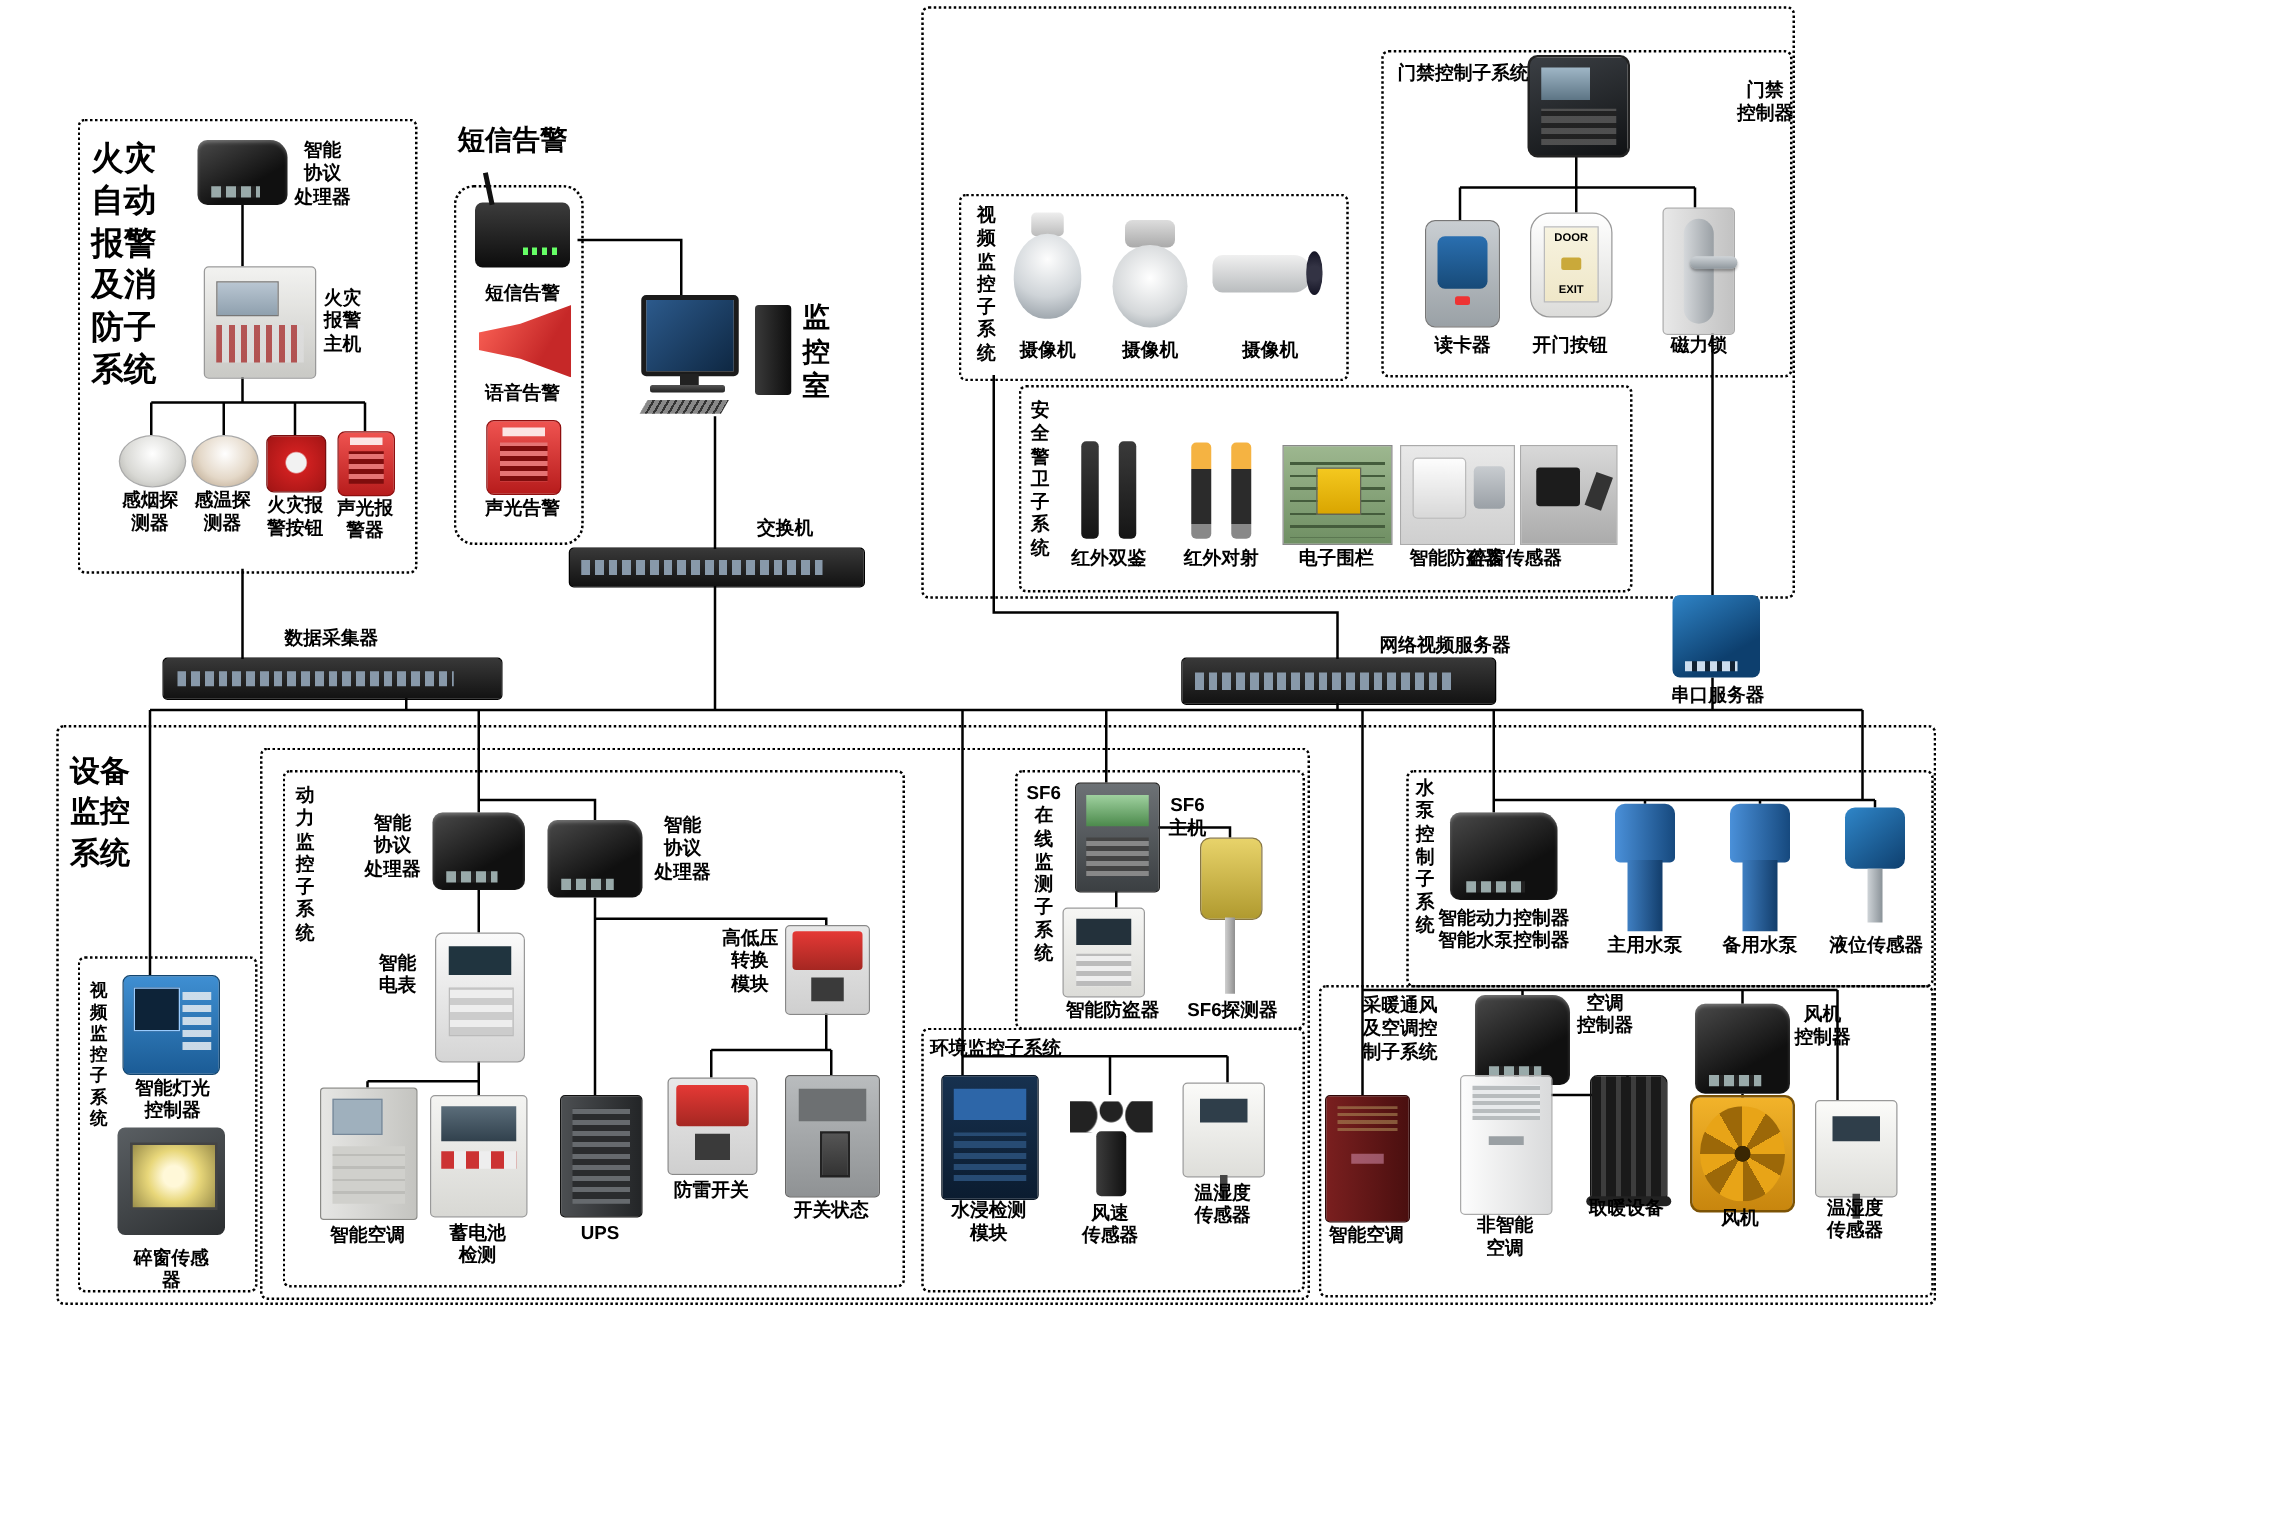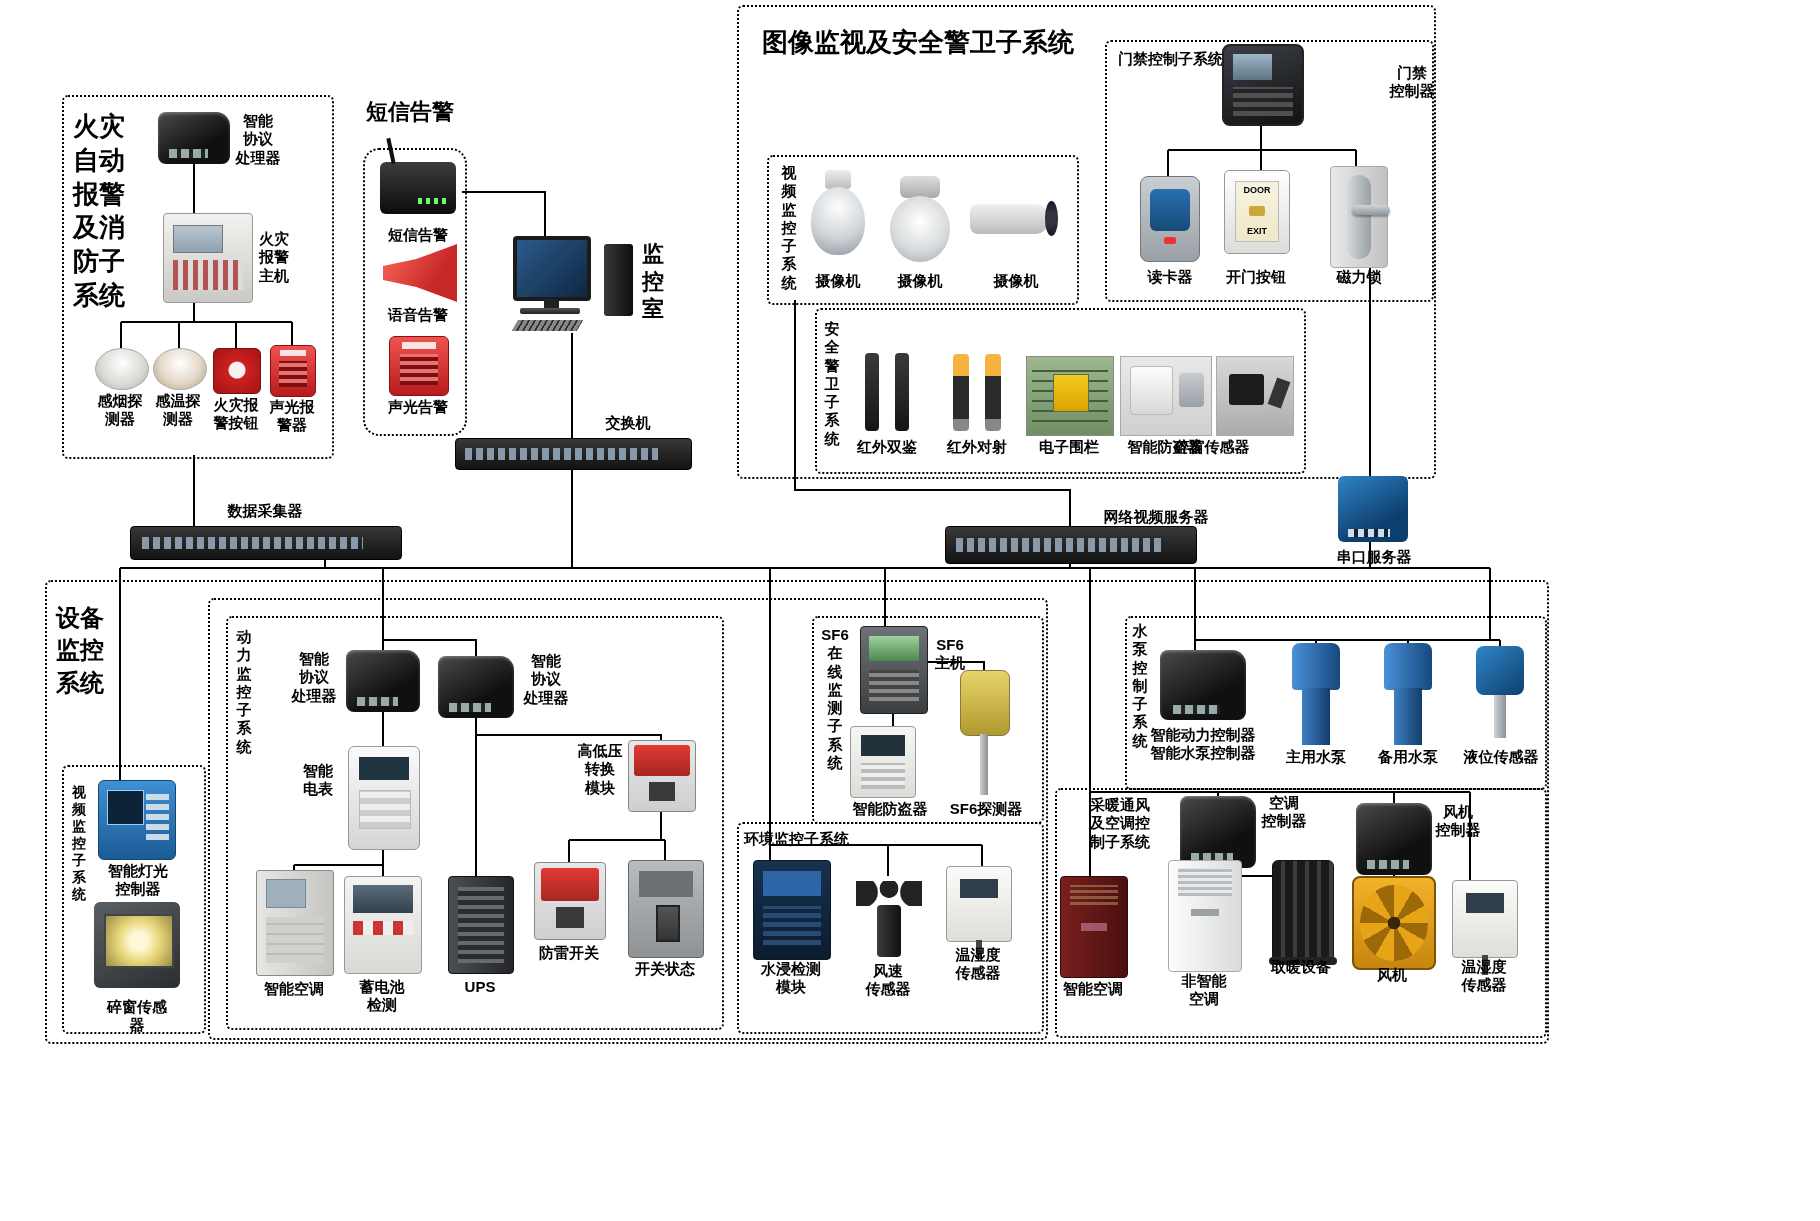--- a/index.html
+++ b/index.html
@@ -46,21 +46,21 @@
   .camptz::before{content:"";position:absolute;left:20%;top:0;width:60%;height:24%;background:linear-gradient(#ddd,#aaa);border-radius:6px;}
   .camptz::after{content:"";position:absolute;left:6%;top:22%;width:88%;height:74%;background:radial-gradient(circle at 50% 40%,#fff,#d5d8da 60%,#97a0a6);border-radius:50%;}
   .cambul::before{content:"";position:absolute;left:0;top:20%;width:86%;height:44%;background:linear-gradient(#f0f0f0,#b9bcbe);border-radius:8px 14px 14px 8px;}
   .cambul::after{content:"";position:absolute;right:4%;top:16%;width:15%;height:52%;background:radial-gradient(circle,#334 30%,#112);border-radius:50%;}
   .fpdev{background:linear-gradient(160deg,#3b3f44,#101214);border-radius:8px;border:2px solid #222;}
   .fpdev::before{content:"";position:absolute;left:12%;top:10%;width:50%;height:34%;background:linear-gradient(#9fb6c6,#5d7585);}
   .fpdev::after{content:"";position:absolute;left:12%;top:52%;width:76%;height:38%;background:repeating-linear-gradient(0deg,#555 0 5px,#222 5px 9px);opacity:.9;}
   .reader{background:linear-gradient(#c9ced2,#9aa1a6);border-radius:8px;border:1px solid #777;}
   .reader::before{content:"";position:absolute;left:16%;top:14%;width:68%;height:50%;background:linear-gradient(#2a6fb0,#174a78);border-radius:6px;}
   .reader::after{content:"";position:absolute;left:40%;top:72%;width:20%;height:8%;background:#e33;border-radius:2px;}
-  .exitbtn{background:linear-gradient(#fff,#dcdcda);border:1px solid #999;border-radius:5px;}
+  .exitbtn{background:linear-gradient(#fff,#dcdcda);border:1px solid #999;border-radius:16px;}
   .exitbtn .inner{position:absolute;left:16%;top:12%;width:68%;height:74%;background:linear-gradient(#f7f3e0,#efe7c8);border:1px solid #bbb;
                   display:flex;flex-direction:column;align-items:center;justify-content:space-between;font:700 9px/1 "Liberation Sans",sans-serif;padding:4px 0;box-sizing:border-box;}
   .exitbtn .key{width:16px;height:10px;background:#caa93a;border-radius:2px;}
   .maglock{background:linear-gradient(90deg,#e8e8e8,#c2c2c2);border-radius:4px;border:1px solid #aaa;}
   .maglock::before{content:"";position:absolute;left:28%;top:8%;width:44%;height:84%;background:linear-gradient(90deg,#d5d8db,#9aa0a5);border-radius:20px;}
   .maglock::after{content:"";position:absolute;left:38%;top:38%;width:68%;height:10%;background:linear-gradient(#cfd4d8,#8f979d);border-radius:6px;box-shadow:0 2px 2px rgba(0,0,0,.3);}
   .irdual::before,.irdual::after{content:"";position:absolute;top:4%;width:22%;height:92%;background:linear-gradient(#3a3a3a,#151515);border-radius:4px;}
   .irdual::before{left:16%;}.irdual::after{right:16%;}
   .irbeam::before,.irbeam::after{content:"";position:absolute;top:2%;width:24%;height:94%;background:linear-gradient(#f5b342 0 28%,#2b2b2b 28% 85%,#888 85%);border-radius:4px;}
   .irbeam::before{left:14%;}.irbeam::after{right:14%;}
@@ -209,21 +209,20 @@
     <span class="base"></span>
     <span class="tower"></span>
     <span class="kb"></span>
   </div>
   <div class="lbl t22" style="left:640px;top:240px;width:26px">监
 控
 室</div>
   <div class="lbl" style="left:598px;top:414px;width:60px">交换机</div>
   <div class="dev nsw" style="left:455px;top:438px;width:235px;height:30px"></div>
 
-  <div class="lbl t26" style="left:762px;top:26px;width:420px;text-align:left">图像监视及安全警卫子系统</div>
   <div class="lbl" style="left:779px;top:164px;width:20px">视
 频
 监
 控
 子
 系
 统</div>
   <div class="dev camdome" style="left:806px;top:170px;width:64px;height:94px"></div>
   <div class="lbl" style="left:806px;top:272px;width:64px">摄像机</div>
   <div class="dev camptz" style="left:886px;top:176px;width:68px;height:90px"></div>

